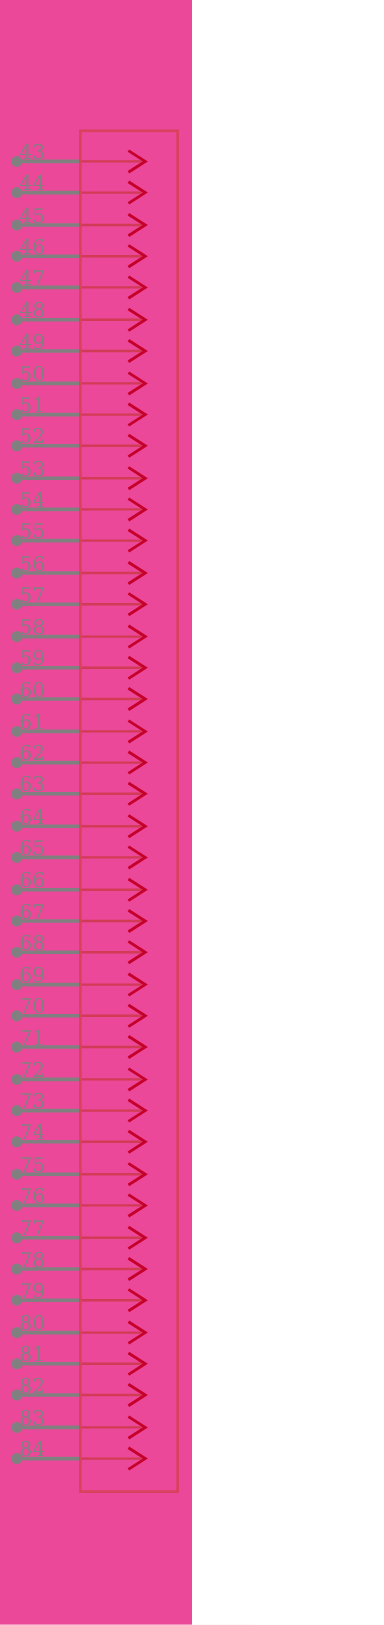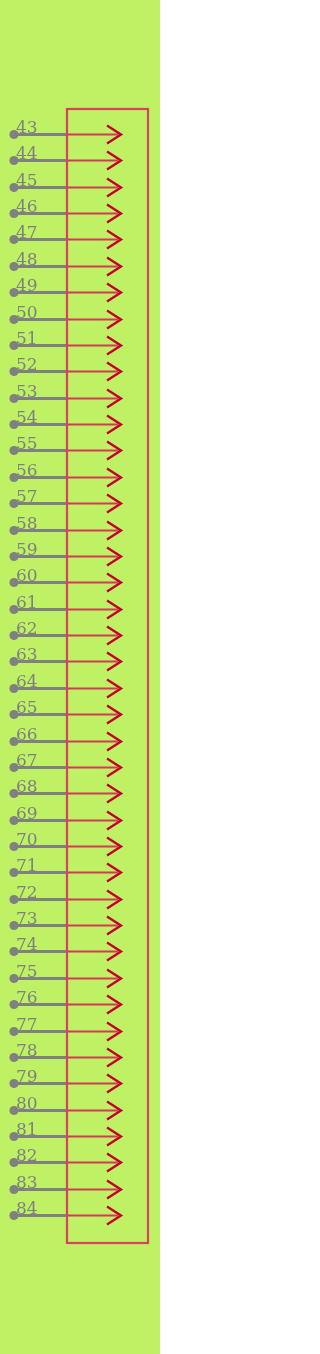--- a/index.html
+++ b/index.html
@@ -8,21 +8,21 @@
     padding: 0;
     background: #ffffff;
   }
   body {
     font-family: "DejaVu Serif", "Liberation Serif", serif;
   }
   #canvas {
     position: relative;
     width: 160px;
     height: 1354px;
-    background: #bef264;
+    background: #ec4899;
     overflow: hidden;
   }
   #schematic-svg {
     position: absolute;
     left: 0;
     top: 0;
     width: 160px;
     height: 1354px;
     display: block;
   }

